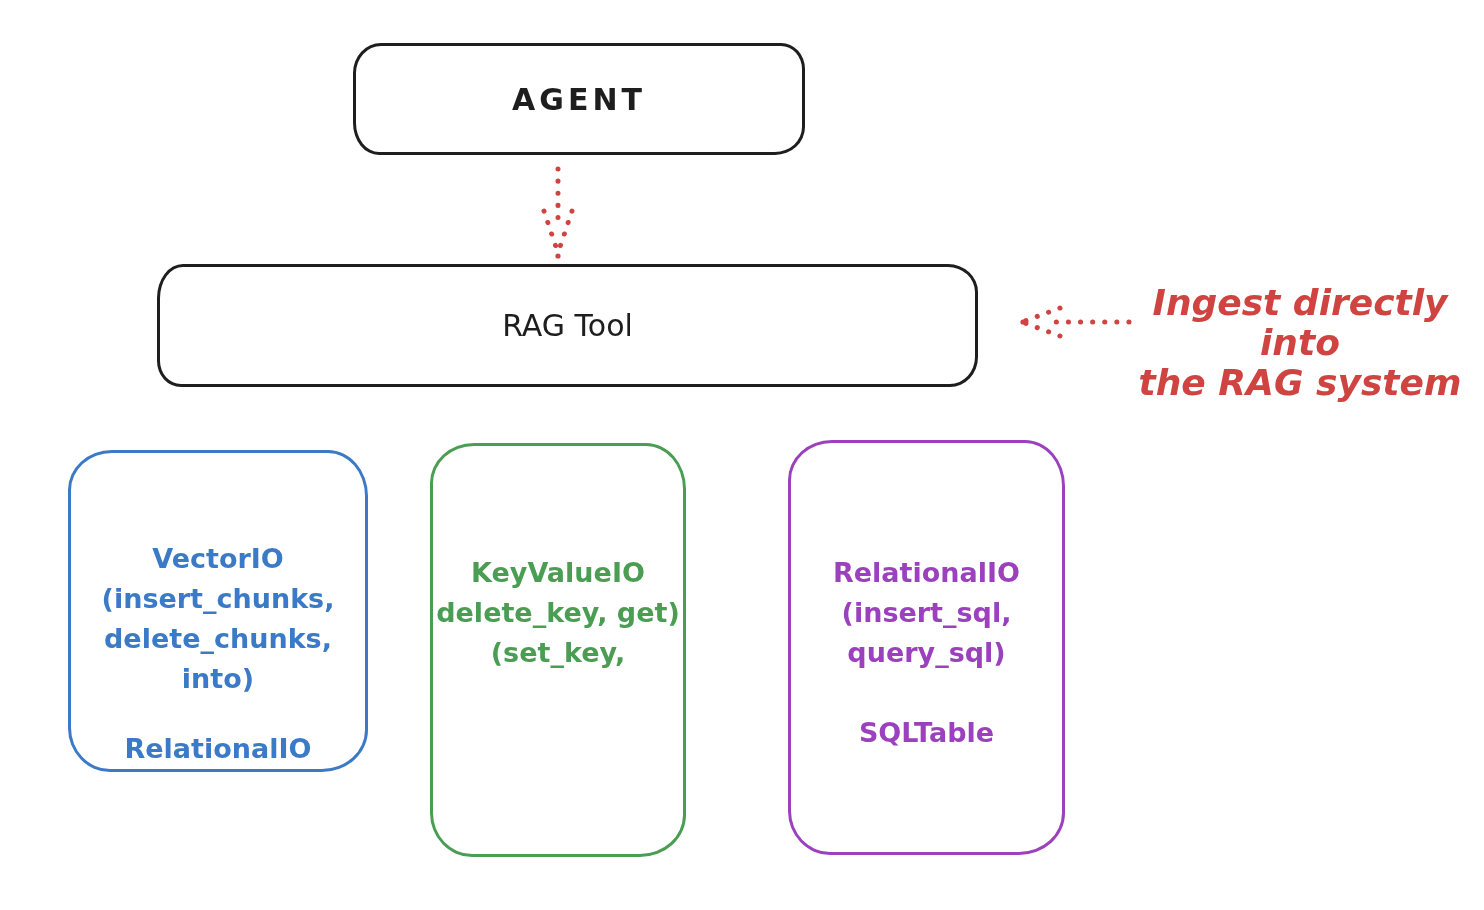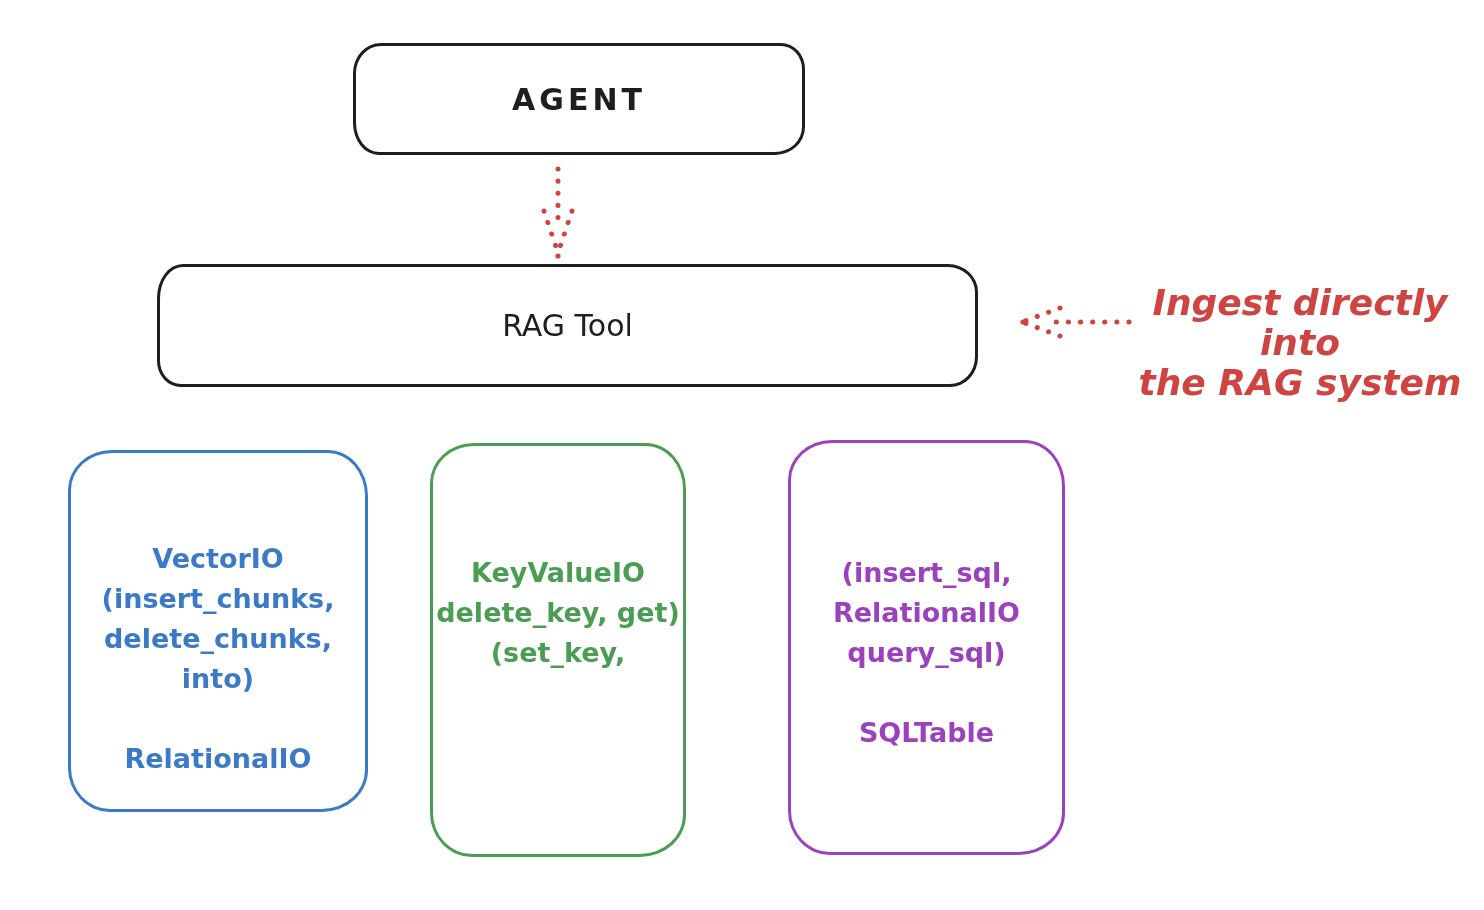--- a/index.html
+++ b/index.html
@@ -80,21 +80,21 @@
   
   .store {
     position: absolute;
     border: 3.25px solid currentColor;
     background: #ffffff;
     border-radius: 44px 40px 46px 42px / 40px 46px 42px 44px;
     display: flex;
     flex-direction: column;
     align-items: stretch;
   }
-  .store-blue   { left: 68px;  top: 450px; width: 300px; height: 362px; padding-top: 86px;  color: var(--c-blue, #3b7ac7); }
+  .store-blue   { left: 68px;  top: 450px; width: 300px; height: 322px; padding-top: 86px;  color: var(--c-blue, #3b7ac7); }
   .store-green  { left: 430px; top: 443px; width: 256px; height: 414px; padding-top: 107px; color: var(--c-green, #4a9d52); }
   .store-purple { left: 788px; top: 440px; width: 277px; height: 415px; padding-top: 110px; color: var(--c-purple, #9c41be); }
 
   .store-line {
     text-align: center;
     font-size: 27px;
     font-weight: 700;
     line-height: 40px;
     white-space: nowrap;
   }
@@ -142,20 +142,20 @@
   </div>
 
   <div class="store store-green">
     <div class="store-line">KeyValueIO</div>
     <div class="store-line">delete_key, get)</div>
     <div class="store-line">(set_key,</div>
     <div class="store-gap"></div>
   </div>
 
   <div class="store store-purple">
+    <div class="store-line">RelationalIO</div>
     <div class="store-line">(insert_sql,</div>
-    <div class="store-line">RelationalIO</div>
     <div class="store-line">query_sql)</div>
     <div class="store-gap"></div>
     <div class="store-line">SQLTable</div>
   </div>
 
 </div>
 
 </body></html>

